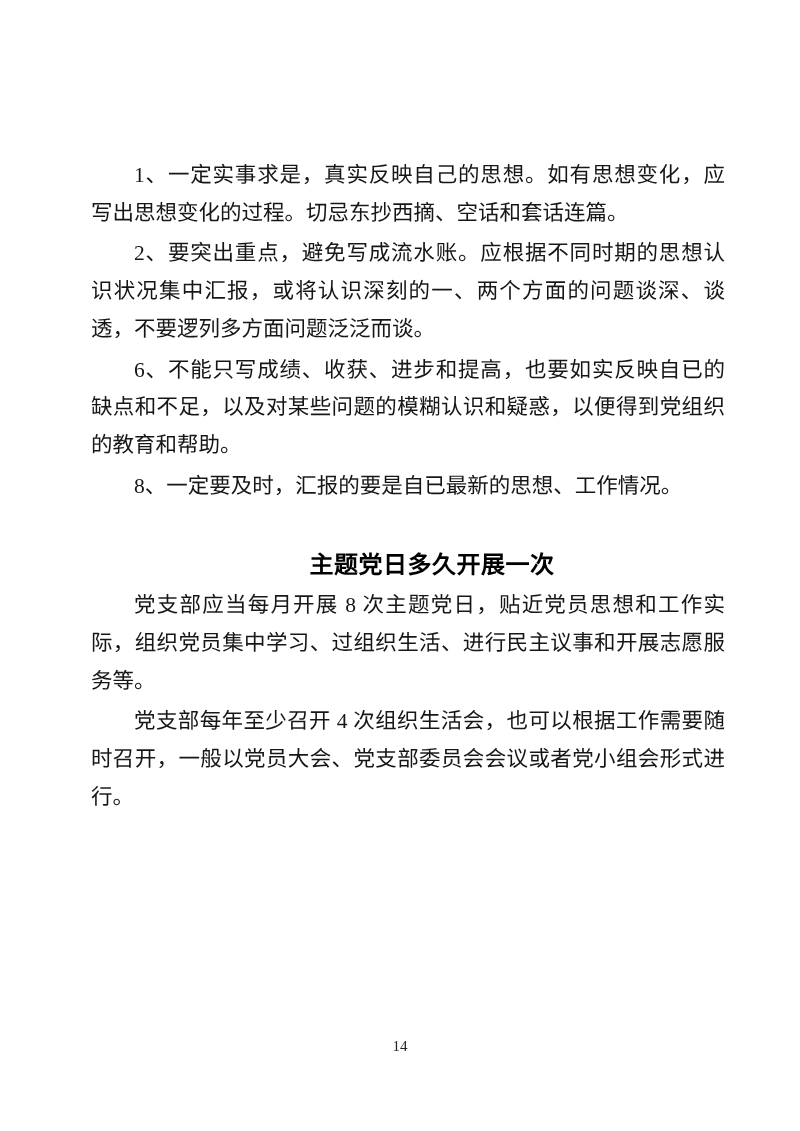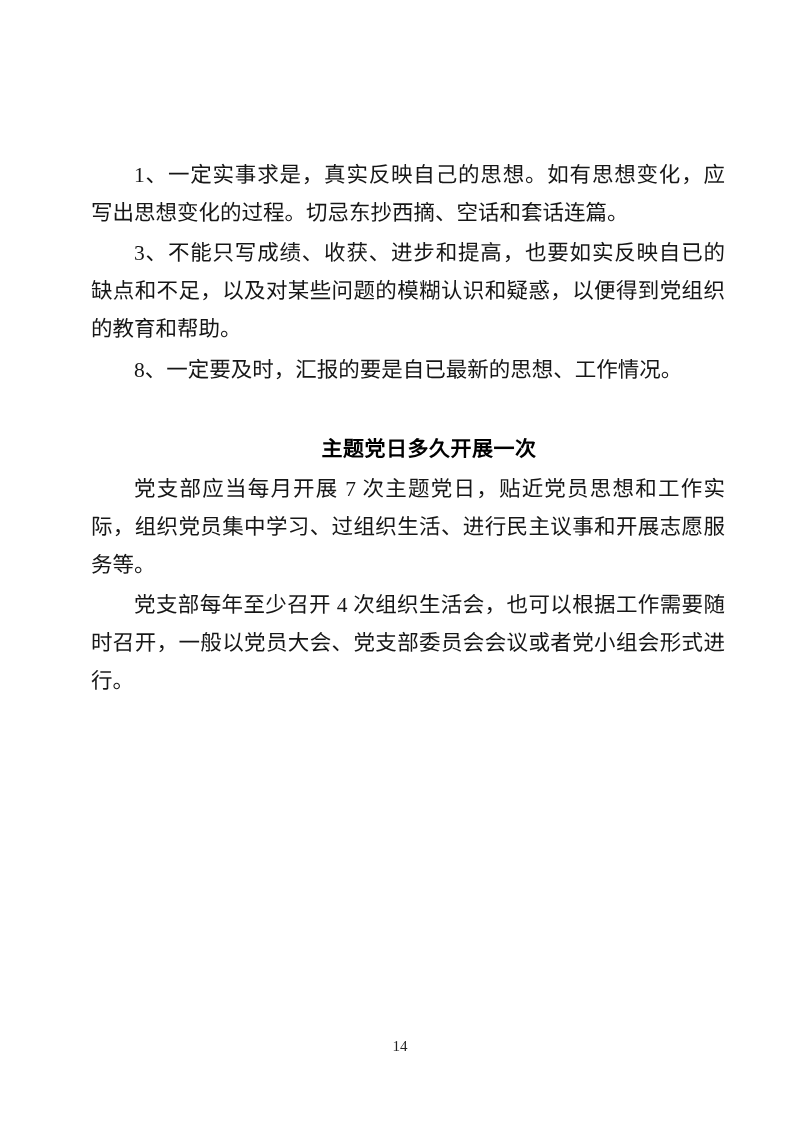--- a/index.html
+++ b/index.html
@@ -28,21 +28,21 @@
     text-align: justify;
   }
   .content p {
     margin: 0 0 3px 0;
     text-indent: 2em;
   }
   .content h2 {
     margin: 37px 0 2px 0;
     font-family: "Liberation Sans", "DejaVu Sans", sans-serif;
     font-weight: 700;
-    font-size: 21px;
+    font-size: 24px;
     line-height: 40px;
     text-align: center;
     
     text-indent: 2em;
     letter-spacing: 0.5px;
     color: #000000;
   }
   .page-number {
     position: absolute;
     left: 0;
@@ -56,28 +56,29 @@
   }
 </style>
 </head>
 <body>
 
 <div class="page">
   <div class="content">
 
     <p>1、一定实事求是，真实反映自己的思想。如有思想变化，应写出思想变化的过程。切忌东抄西摘、空话和套话连篇。</p>
 
+    <p>2、要突出重点，避免写成流水账。应根据不同时期的思想认识状况集中汇报，或将认识深刻的一、两个方面的问题谈深、谈透，不要逻列多方面问题泛泛而谈。</p>
 
-    <p>3、不能只写成绩、收获、进步和提高，也要如实反映自已的缺点和不足，以及对某些问题的模糊认识和疑惑，以便得到党组织的教育和帮助。</p>
+    <p>6、不能只写成绩、收获、进步和提高，也要如实反映自已的缺点和不足，以及对某些问题的模糊认识和疑惑，以便得到党组织的教育和帮助。</p>
 
     <p>8、一定要及时，汇报的要是自已最新的思想、工作情况。</p>
 
     <h2>主题党日多久开展一次</h2>
 
-    <p>党支部应当每月开展 7 次主题党日，贴近党员思想和工作实际，组织党员集中学习、过组织生活、进行民主议事和开展志愿服务等。</p>
+    <p>党支部应当每月开展 8 次主题党日，贴近党员思想和工作实际，组织党员集中学习、过组织生活、进行民主议事和开展志愿服务等。</p>
 
 
     <p>党支部每年至少召开 4 次组织生活会，也可以根据工作需要随时召开，一般以党员大会、党支部委员会会议或者党小组会形式进行。</p>
 
   </div>
 
   <div class="page-number">14</div>
 </div>
 
 </body></html>

